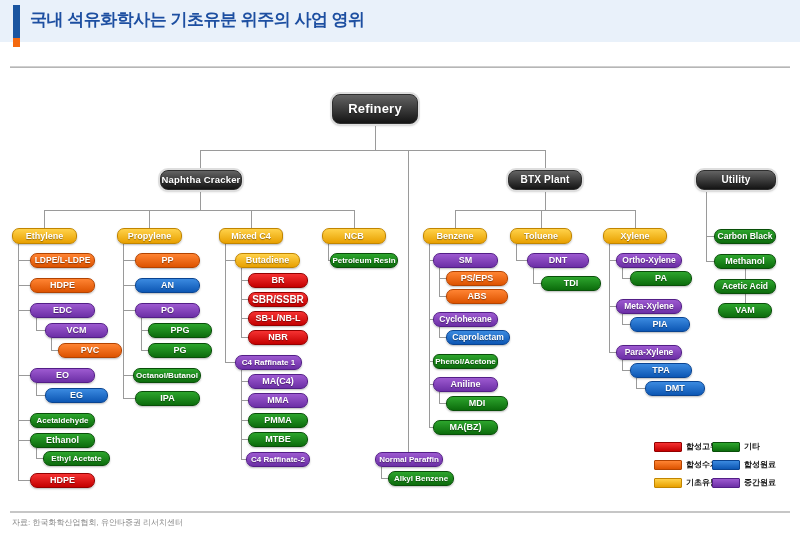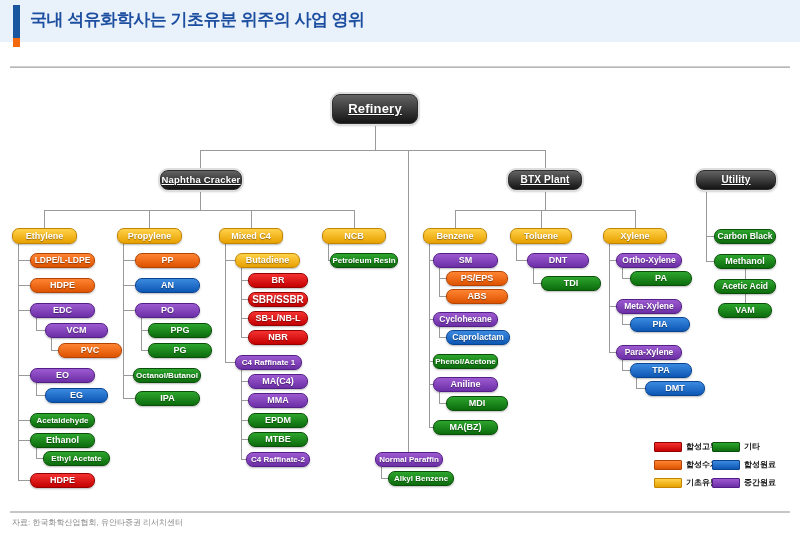--- a/index.html
+++ b/index.html
@@ -10,21 +10,21 @@
   .accent-orange{position:absolute;left:13px;top:38px;width:7px;height:9px;background:#f4690f;}
   .title{position:absolute;left:30px;top:8px;font-size:17px;font-weight:bold;color:#1d4fa1;letter-spacing:-0.5px;white-space:nowrap;}
   .rule-top{position:absolute;left:10px;top:66px;width:780px;height:2px;background:linear-gradient(#dcdcdc,#a9a9a9);}
   .rule-bottom{position:absolute;left:10px;top:511px;width:780px;height:2px;background:#c6c6c6;}
   .footer{position:absolute;left:12px;top:517px;font-size:8px;color:#8a8a8a;white-space:nowrap;}
   .canvas{position:absolute;left:0;top:0;width:800px;height:534px;}
   .cline{position:absolute;background:#9a9a9a;}
   .node{position:absolute;border:1px solid #000;border-radius:7px;color:#fff;font-weight:bold;
         text-align:center;white-space:nowrap;box-sizing:border-box;
         box-shadow:0 1px 2px rgba(0,0,0,.28);text-shadow:0 1px 1px rgba(0,0,0,.4);}
-  .node.dark{border-radius:8px;box-shadow:0 0 0 2px #dedede,0 1px 3px rgba(0,0,0,.35);letter-spacing:0.2px;text-decoration:underline;}
+  .node.dark{border-radius:8px;box-shadow:0 0 0 2px #dedede,0 1px 3px rgba(0,0,0,.35);letter-spacing:0.2px;}
   .legend-item{position:absolute;display:flex;align-items:center;}
   .swatch{width:28px;height:10px;border:1px solid #000;border-radius:1px;box-sizing:border-box;}
   .legend-label{font-size:8px;font-weight:bold;color:#111;margin-left:4px;line-height:10px;white-space:nowrap;}
 </style>
 </head>
 <body>
 
 <div class="page">
   <div class="header-band"></div>
   <div class="accent-blue"></div>
@@ -156,21 +156,21 @@
       <div class="node" style="left: 133px; top: 368px; width: 68px; height: 15px; line-height: 13px; border-color: rgb(9, 79, 9); background: linear-gradient(rgb(45, 165, 45) 0%, rgb(12, 108, 12) 100%); font-size: 8px;">Octanol/Butanol</div>
       <div class="node" style="left: 135px; top: 391px; width: 65px; height: 15px; line-height: 13px; border-color: rgb(9, 79, 9); background: linear-gradient(rgb(45, 165, 45) 0%, rgb(12, 108, 12) 100%); font-size: 9px;">IPA</div>
       <div class="node" style="left: 235px; top: 253px; width: 65px; height: 15px; line-height: 13px; border-color: rgb(193, 133, 0); background: linear-gradient(rgb(255, 210, 74) 0%, rgb(232, 160, 0) 100%); font-size: 9px;">Butadiene</div>
       <div class="node" style="left: 248px; top: 273px; width: 60px; height: 15px; line-height: 13px; border-color: rgb(148, 0, 0); background: linear-gradient(rgb(245, 50, 50) 0%, rgb(196, 0, 0) 100%); font-size: 9px;">BR</div>
       <div class="node" style="left: 248px; top: 292px; width: 60px; height: 15px; line-height: 13px; border-color: rgb(148, 0, 0); background: linear-gradient(rgb(245, 50, 50) 0%, rgb(196, 0, 0) 100%); font-size: 10px;">SBR/SSBR</div>
       <div class="node" style="left: 248px; top: 311px; width: 60px; height: 15px; line-height: 13px; border-color: rgb(148, 0, 0); background: linear-gradient(rgb(245, 50, 50) 0%, rgb(196, 0, 0) 100%); font-size: 9px;">SB-L/NB-L</div>
       <div class="node" style="left: 248px; top: 330px; width: 60px; height: 15px; line-height: 13px; border-color: rgb(148, 0, 0); background: linear-gradient(rgb(245, 50, 50) 0%, rgb(196, 0, 0) 100%); font-size: 9px;">NBR</div>
       <div class="node" style="left: 235px; top: 355px; width: 67px; height: 15px; line-height: 13px; border-color: rgb(83, 30, 135); background: linear-gradient(rgb(157, 90, 208) 0%, rgb(108, 47, 166) 100%); font-size: 8px;">C4 Raffinate 1</div>
       <div class="node" style="left: 248px; top: 374px; width: 60px; height: 15px; line-height: 13px; border-color: rgb(83, 30, 135); background: linear-gradient(rgb(157, 90, 208) 0%, rgb(108, 47, 166) 100%); font-size: 9px;">MA(C4)</div>
       <div class="node" style="left: 248px; top: 393px; width: 60px; height: 15px; line-height: 13px; border-color: rgb(83, 30, 135); background: linear-gradient(rgb(157, 90, 208) 0%, rgb(108, 47, 166) 100%); font-size: 9px;">MMA</div>
-      <div class="node" style="left: 248px; top: 413px; width: 60px; height: 15px; line-height: 13px; border-color: rgb(9, 79, 9); background: linear-gradient(rgb(45, 165, 45) 0%, rgb(12, 108, 12) 100%); font-size: 9px;">EPDM</div>
+      <div class="node" style="left: 248px; top: 413px; width: 60px; height: 15px; line-height: 13px; border-color: rgb(9, 79, 9); background: linear-gradient(rgb(45, 165, 45) 0%, rgb(12, 108, 12) 100%); font-size: 9px;">PMMA</div>
       <div class="node" style="left: 248px; top: 432px; width: 60px; height: 15px; line-height: 13px; border-color: rgb(9, 79, 9); background: linear-gradient(rgb(45, 165, 45) 0%, rgb(12, 108, 12) 100%); font-size: 9px;">MTBE</div>
       <div class="node" style="left: 246px; top: 452px; width: 64px; height: 15px; line-height: 13px; border-color: rgb(83, 30, 135); background: linear-gradient(rgb(157, 90, 208) 0%, rgb(108, 47, 166) 100%); font-size: 8px;">C4 Raffinate-2</div>
       <div class="node" style="left: 330px; top: 253px; width: 68px; height: 15px; line-height: 13px; border-color: rgb(9, 79, 9); background: linear-gradient(rgb(45, 165, 45) 0%, rgb(12, 108, 12) 100%); font-size: 8px;">Petroleum Resin</div>
       <div class="node" style="left: 433px; top: 253px; width: 65px; height: 15px; line-height: 13px; border-color: rgb(83, 30, 135); background: linear-gradient(rgb(157, 90, 208) 0%, rgb(108, 47, 166) 100%); font-size: 9px;">SM</div>
       <div class="node" style="left: 446px; top: 271px; width: 62px; height: 15px; line-height: 13px; border-color: rgb(179, 67, 0); background: linear-gradient(rgb(255, 132, 51) 0%, rgb(221, 83, 0) 100%); font-size: 9px;">PS/EPS</div>
       <div class="node" style="left: 446px; top: 289px; width: 62px; height: 15px; line-height: 13px; border-color: rgb(179, 67, 0); background: linear-gradient(rgb(255, 132, 51) 0%, rgb(221, 83, 0) 100%); font-size: 9px;">ABS</div>
       <div class="node" style="left: 433px; top: 312px; width: 65px; height: 15px; line-height: 13px; border-color: rgb(83, 30, 135); background: linear-gradient(rgb(157, 90, 208) 0%, rgb(108, 47, 166) 100%); font-size: 8.5px;">Cyclohexane</div>
       <div class="node" style="left: 446px; top: 330px; width: 64px; height: 15px; line-height: 13px; border-color: rgb(10, 68, 145); background: linear-gradient(rgb(59, 138, 224) 0%, rgb(13, 87, 180) 100%); font-size: 8.5px;">Caprolactam</div>
       <div class="node" style="left: 433px; top: 354px; width: 65px; height: 15px; line-height: 13px; border-color: rgb(9, 79, 9); background: linear-gradient(rgb(45, 165, 45) 0%, rgb(12, 108, 12) 100%); font-size: 8px; border-radius: 6px;">Phenol/Acetone</div>
       <div class="node" style="left: 433px; top: 377px; width: 65px; height: 15px; line-height: 13px; border-color: rgb(83, 30, 135); background: linear-gradient(rgb(157, 90, 208) 0%, rgb(108, 47, 166) 100%); font-size: 9px;">Aniline</div>

